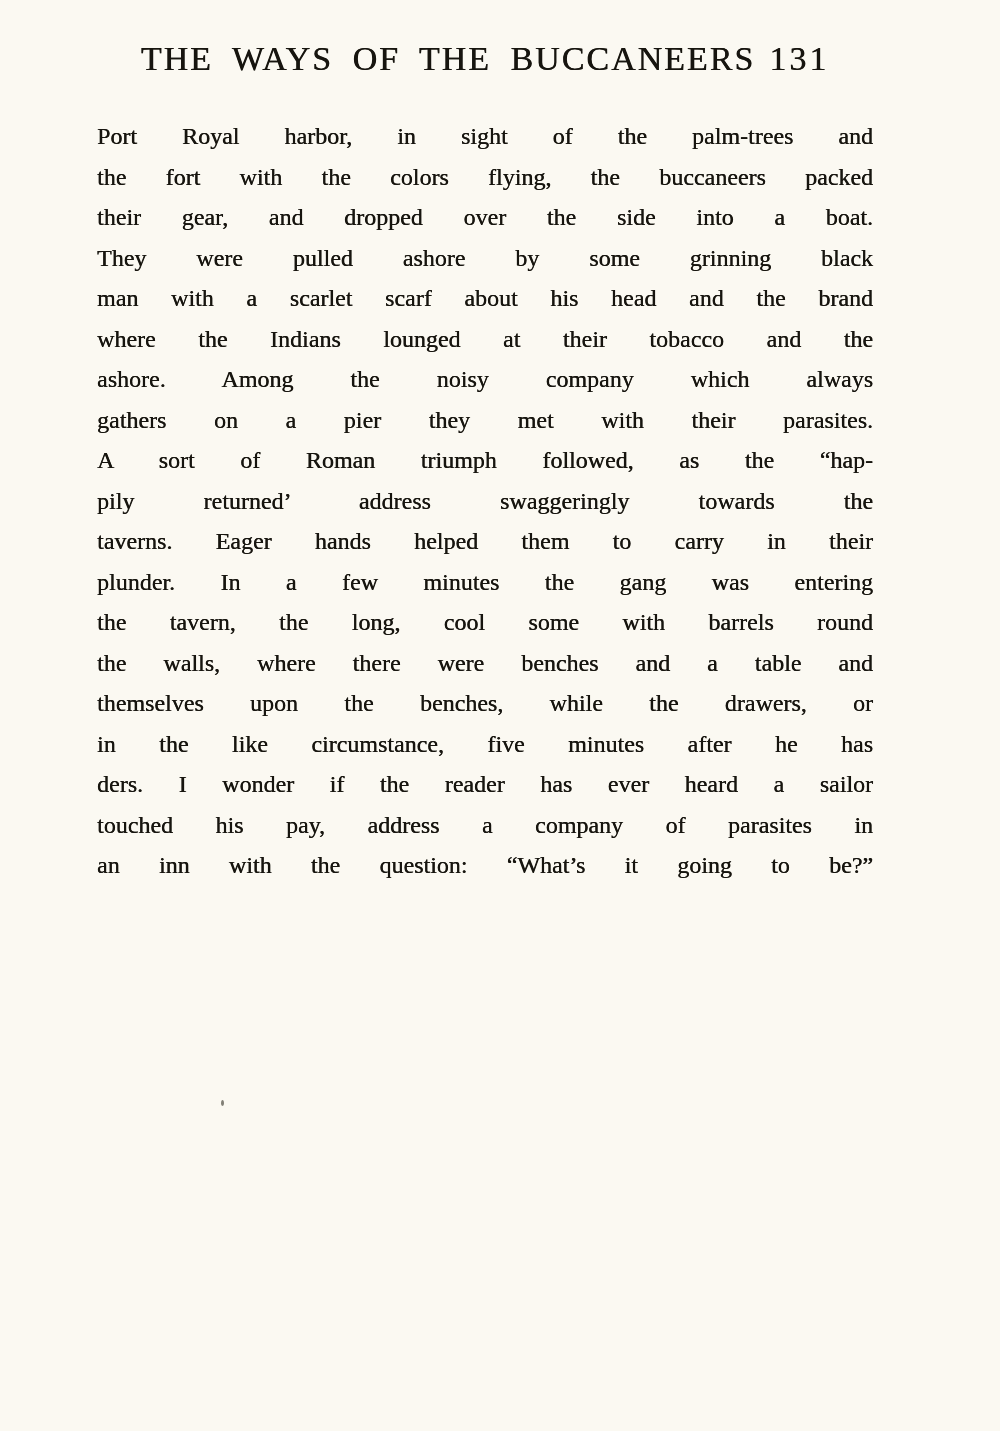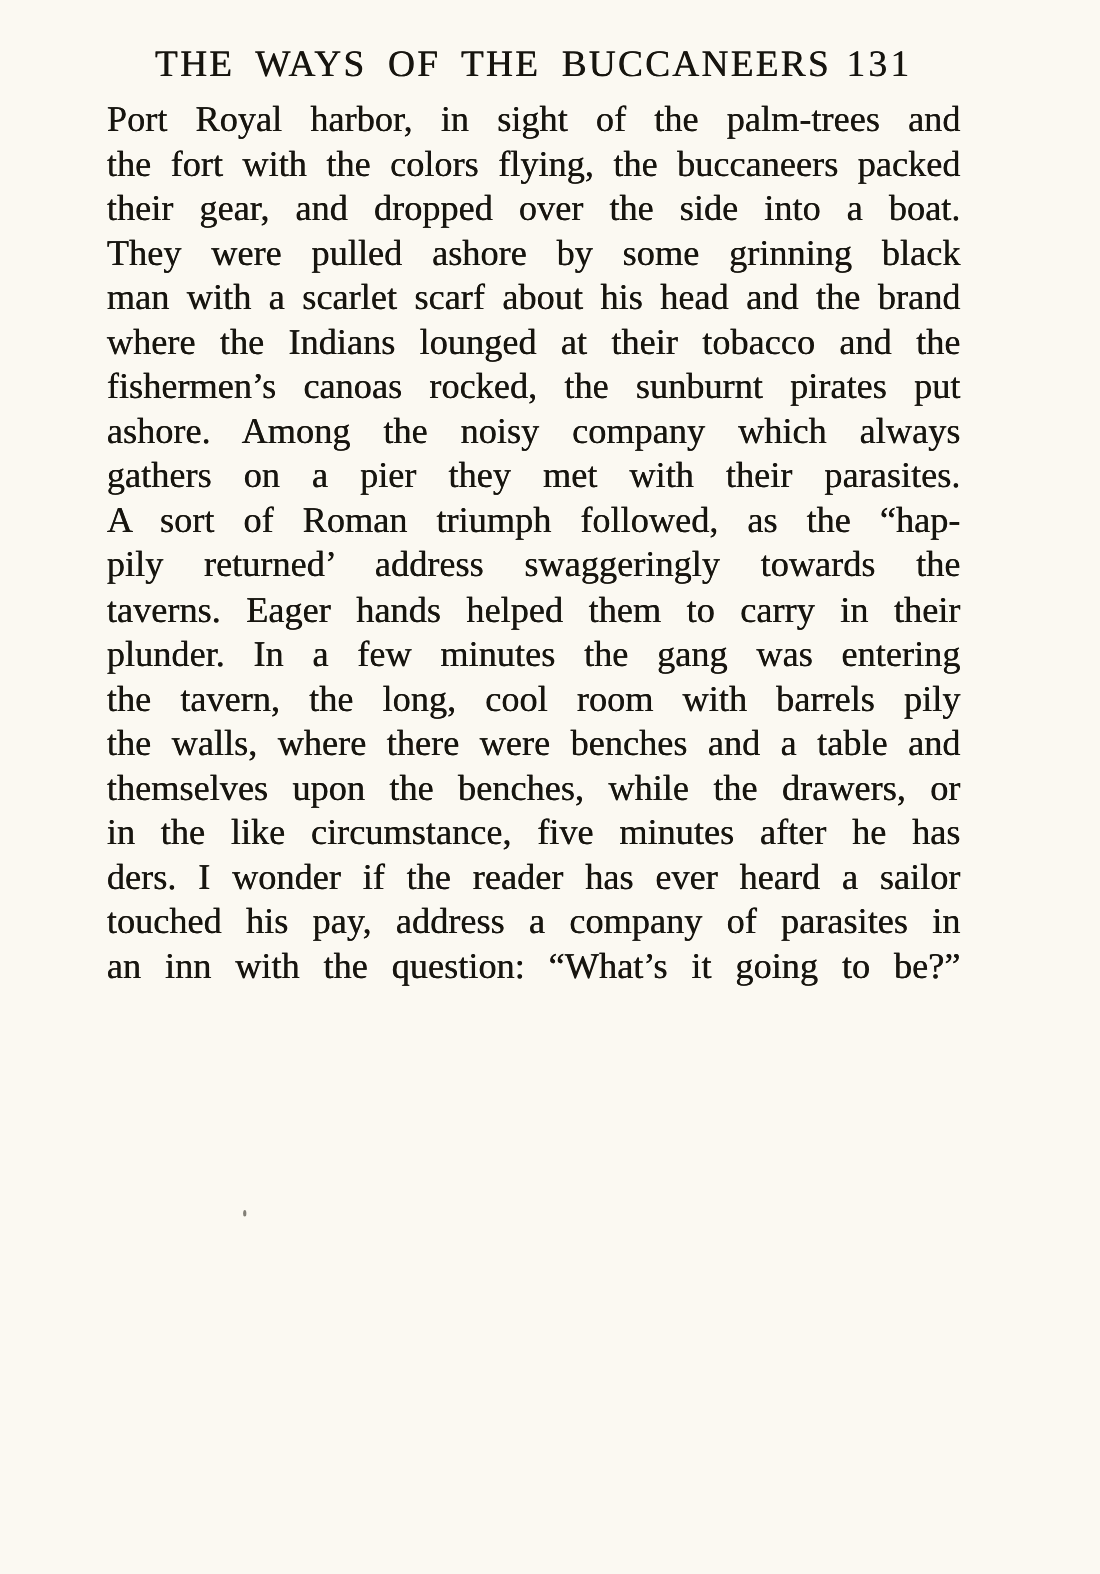--- a/index.html
+++ b/index.html
@@ -22,24 +22,24 @@
     text-align: center;
     font-size: 34px;
     letter-spacing: 2px;
     word-spacing: 9px;
     white-space: nowrap;
     text-shadow: 0.45px 0 0 currentColor;
   }
   .running-head .pgnum { margin-left: 14px; letter-spacing: 3px; }
   .body-block {
     position: absolute;
-    top: 89px;
+    top: 116px;
     left: 97px;
     width: 776px;
-    font-size: 33px;
+    font-size: 24px;
     line-height: 40.5px;
     text-shadow: 0.35px 0 0 currentColor;
   }
   .line {
     text-align: justify;
     text-align-last: justify;
   }
   .ink-speck {
     position: absolute;
     left: 221px;
@@ -60,28 +60,27 @@
     <span>THE WAYS OF THE BUCCANEERS</span><span class="pgnum">131</span>
   </div>
 
   <div class="body-block">
       <div class="line">Port Royal harbor, in sight of the palm-trees and</div>
       <div class="line">the fort with the colors flying, the buccaneers packed</div>
       <div class="line">their gear, and dropped over the side into a boat.</div>
       <div class="line">They were pulled ashore by some grinning black</div>
       <div class="line">man with a scarlet scarf about his head and the brand</div>
       <div class="line">where the Indians lounged at their tobacco and the</div>
-      <div class="line">fishermen’s canoas rocked, the sunburnt pirates put</div>
       <div class="line">ashore. Among the noisy company which always</div>
       <div class="line">gathers on a pier they met with their parasites.</div>
       <div class="line">A sort of Roman triumph followed, as the “hap-</div>
       <div class="line">pily returned’ address swaggeringly towards the</div>
       <div class="line">taverns. Eager hands helped them to carry in their</div>
       <div class="line">plunder. In a few minutes the gang was entering</div>
-      <div class="line">the tavern, the long, cool room with barrels pily</div>
+      <div class="line">the tavern, the long, cool some with barrels round</div>
       <div class="line">the walls, where there were benches and a table and</div>
       <div class="line">themselves upon the benches, while the drawers, or</div>
       <div class="line">in the like circumstance, five minutes after he has</div>
       <div class="line">ders. I wonder if the reader has ever heard a sailor</div>
       <div class="line">touched his pay, address a company of parasites in</div>
       <div class="line">an inn with the question:  “What’s it going to be?”</div>
     </div>
 
   <div class="ink-speck"></div>
 

